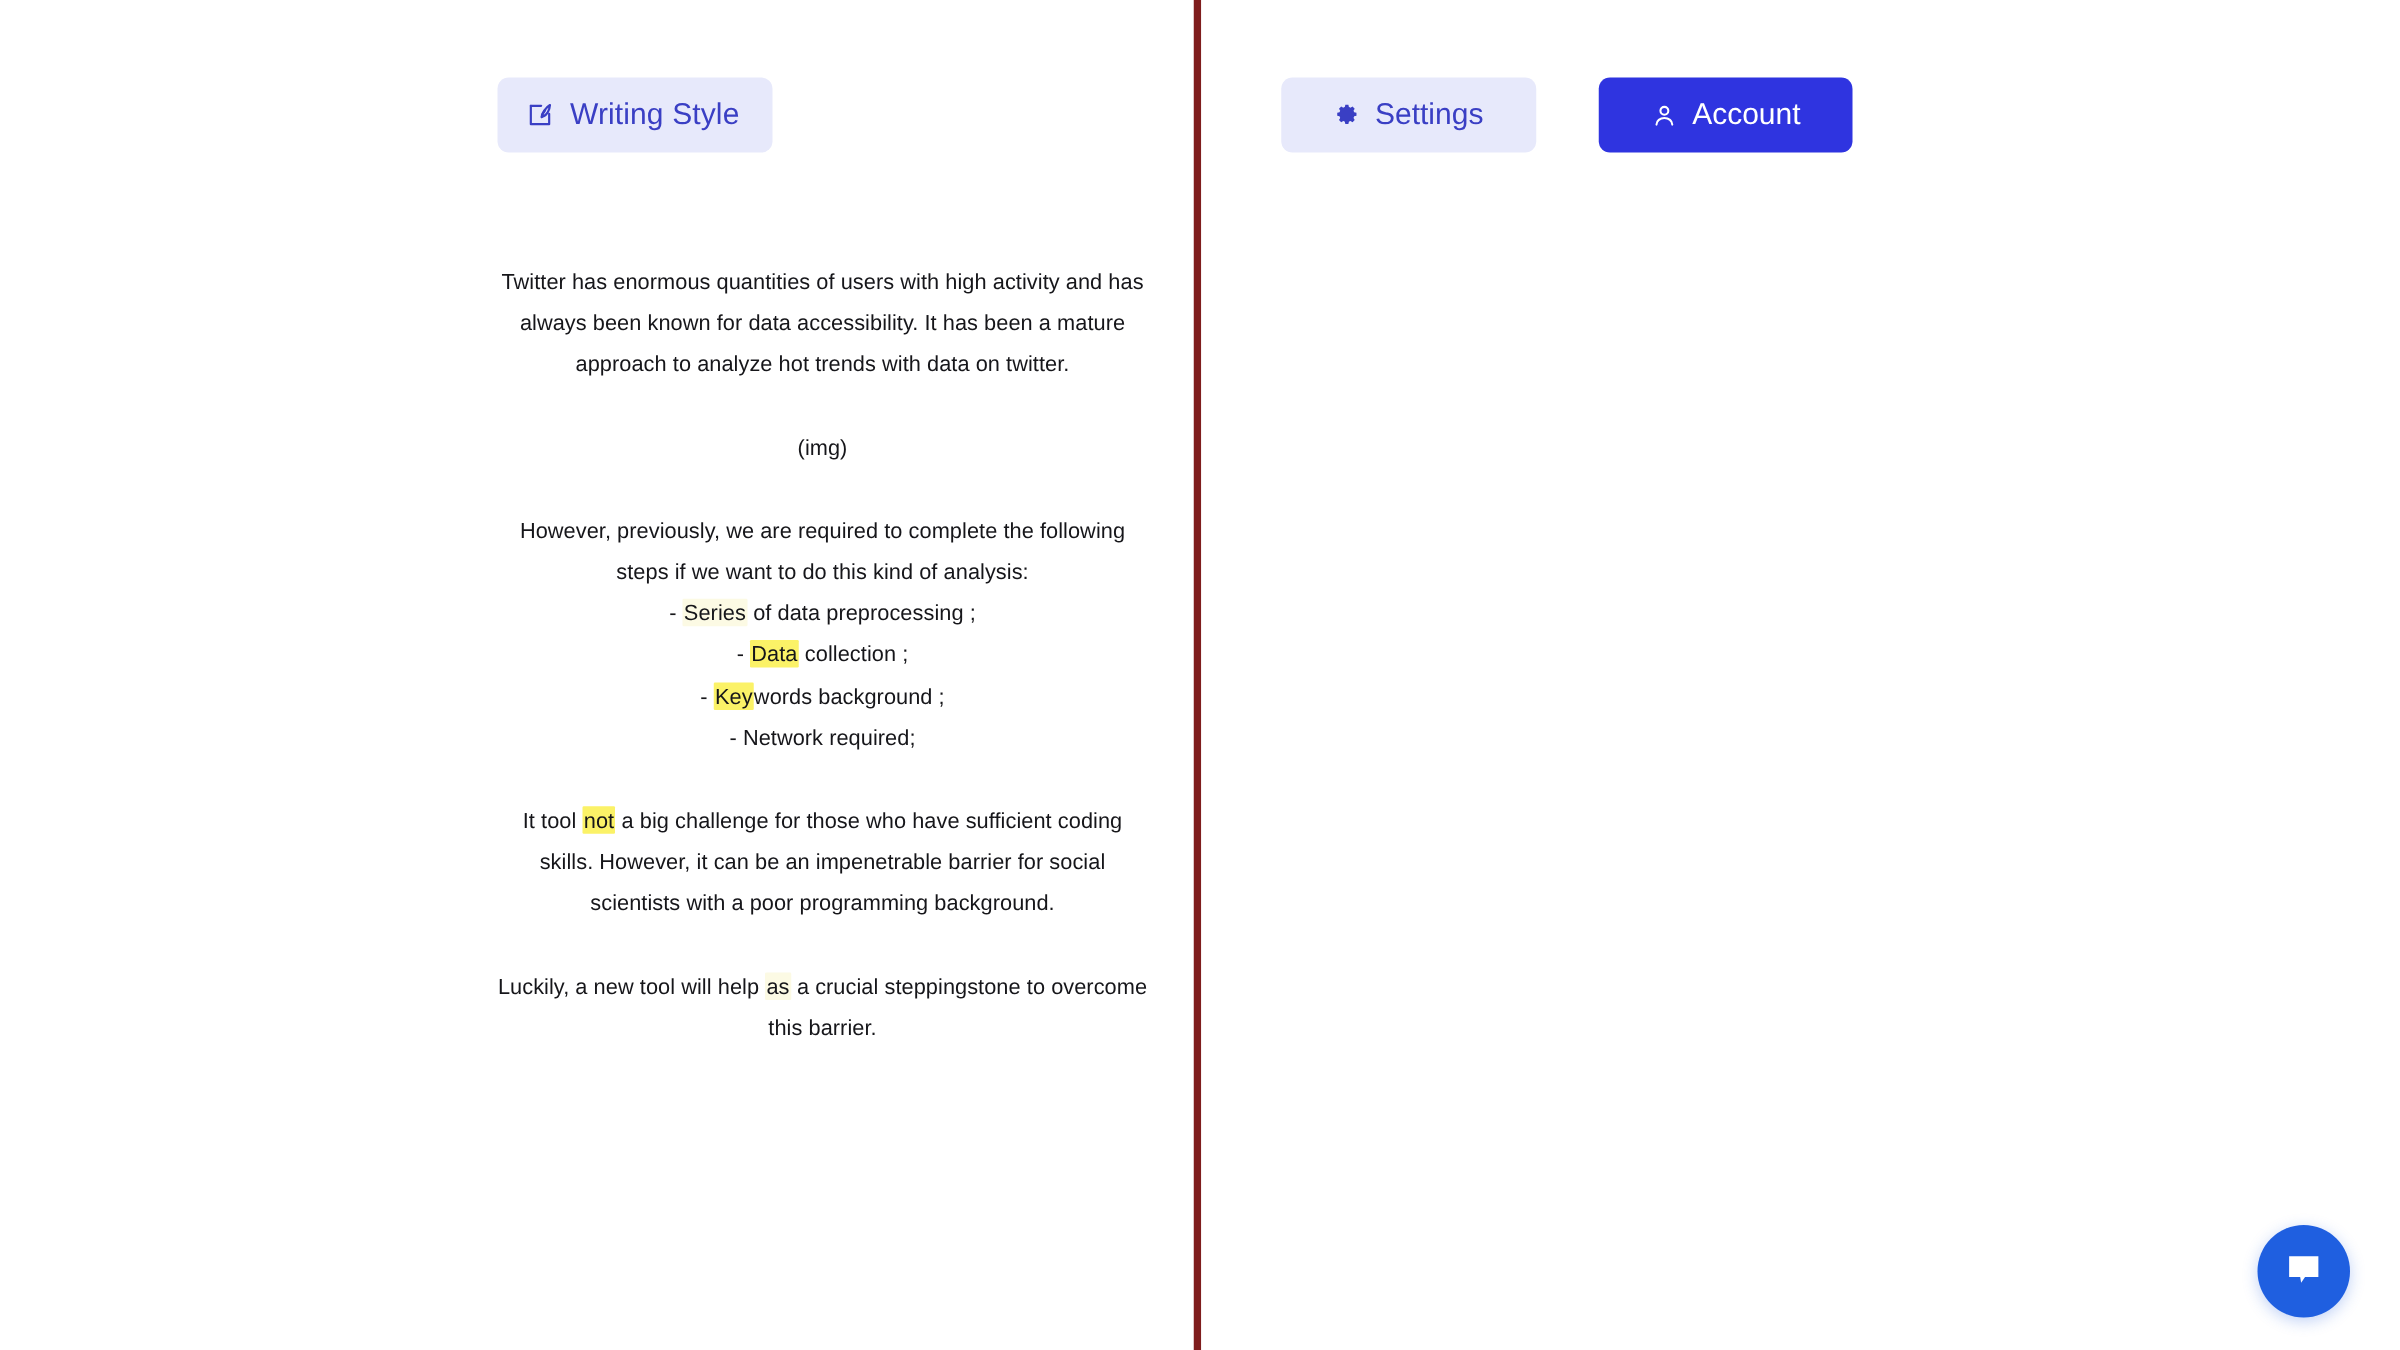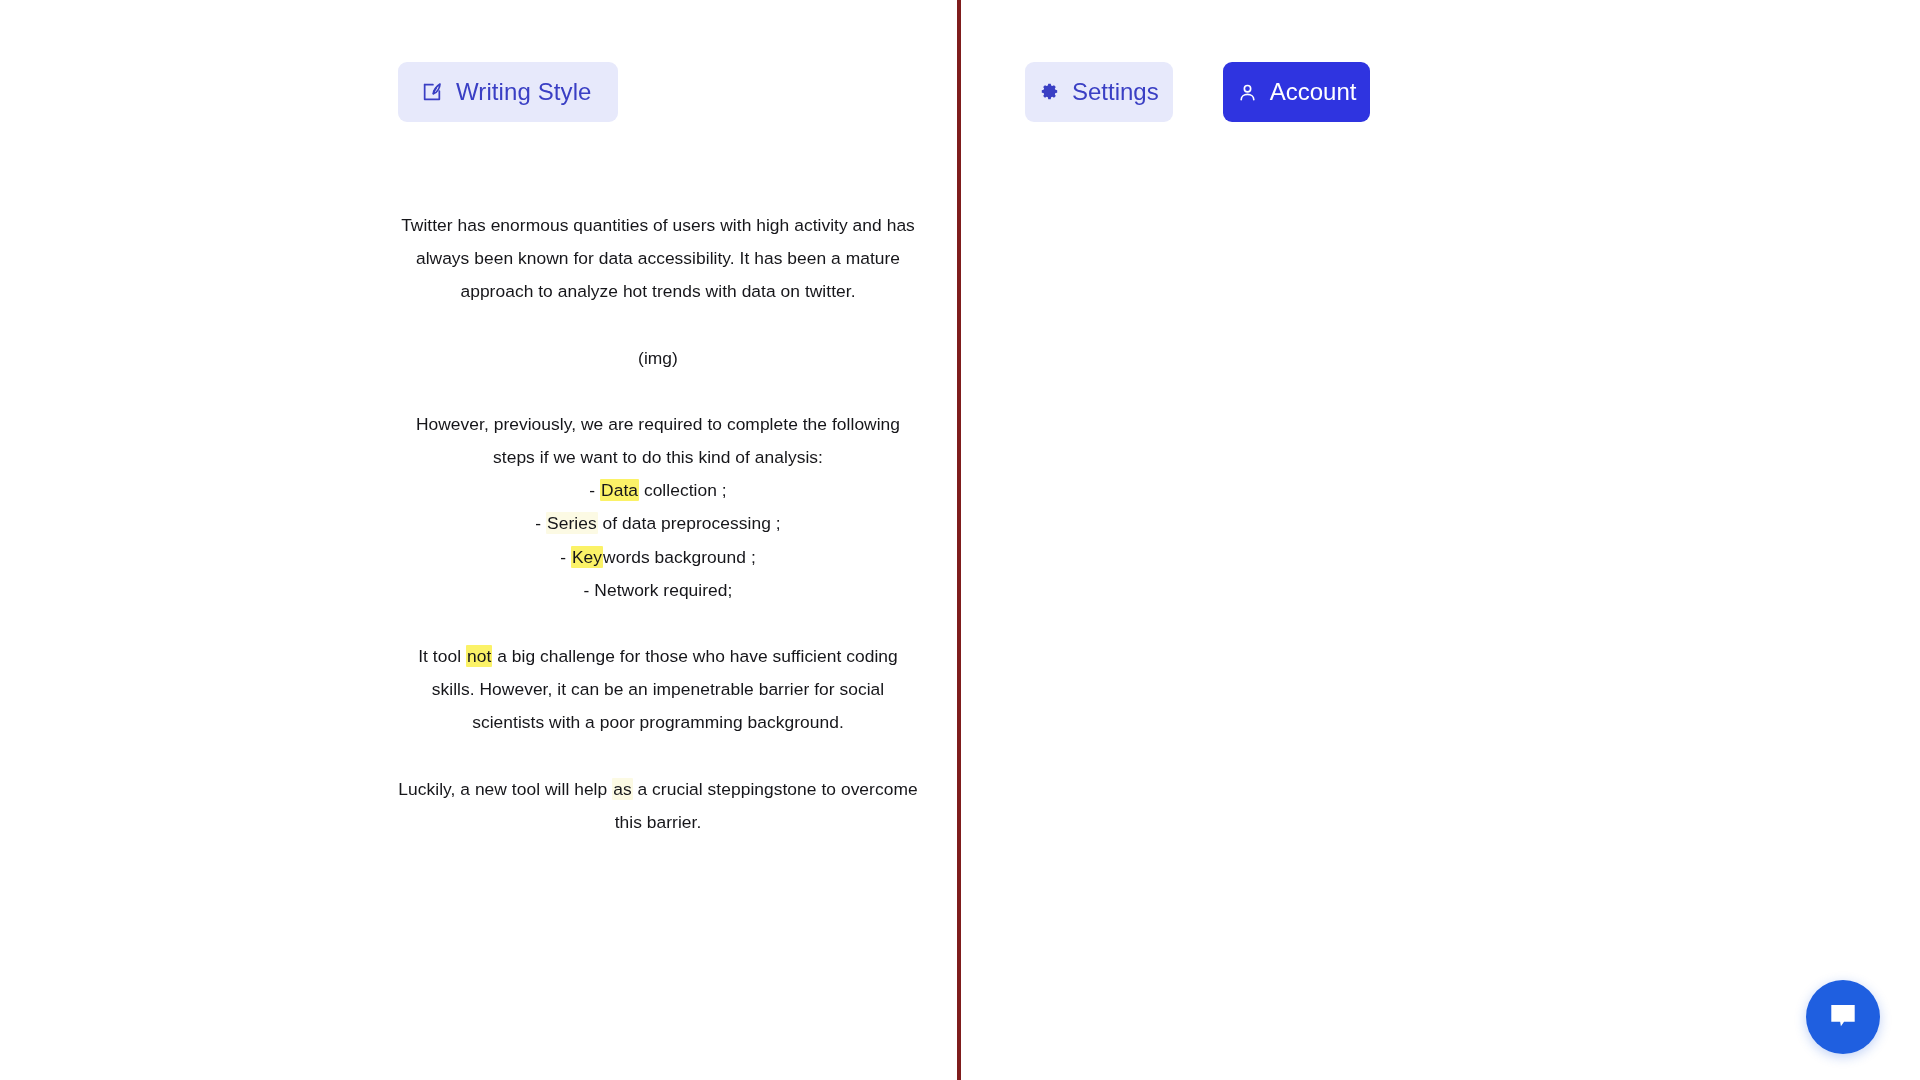--- a/index.html
+++ b/index.html
@@ -22,21 +22,21 @@
     position: absolute;
     inset: 0;
     display: flex;
   }
 
   .left-pane {
     position: relative;
     width: 961px;
     height: 1080px;
     background: #ffffff;
-    border-right: 4px solid #7f1d1d;
+    border-right: 6px solid #7f1d1d;
   }
 
   .right-pane {
     position: relative;
     flex: 1;
     height: 1080px;
     background: #ffffff;
   }
 
   
@@ -97,21 +97,21 @@
     top: 62px;
     display: flex;
     align-items: center;
     gap: 22px;
   }
   .tool-btn {
     display: flex;
     align-items: center;
     gap: 12px;
     height: 60px;
-    padding: 0 14px;
+    padding: 0 42px;
     border: none;
     border-radius: 9px;
     cursor: pointer;
     font-size: 24px;
     white-space: nowrap;
   }
   .tool-btn .icon { display: flex; align-items: center; }
   .tool-btn.secondary {
     background: #e7e9fb;
     color: #3a3fc4;
@@ -159,24 +159,24 @@
     </button>
 
     <div class="doc">
       <p>Twitter has enormous quantities of users with high activity and has always been known for data accessibility. It has been a mature approach to analyze hot trends with data on twitter.</p>
       <div class="spacer"></div>
       <p>(img)</p>
       <div class="spacer"></div>
       <p>However, previously, we are required to complete the following steps if we want to do this kind of analysis:</p>
 
       <p>
+        <span>- </span><mark class="hl-faint">Series</mark><span> of data preprocessing ;</span>
+      </p>
+      <p>
         <span>- </span><mark class="hl-strong">Data</mark><span> collection ;</span>
-      </p>
-      <p>
-        <span>- </span><mark class="hl-faint">Series</mark><span> of data preprocessing ;</span>
       </p>
       <p>
         <span>- </span><mark class="hl-strong">Key</mark><span>words background ;</span>
       </p>
       <p>
         <span>- </span><span>Network required;</span>
       </p>
 
       <div class="spacer"></div>
 

